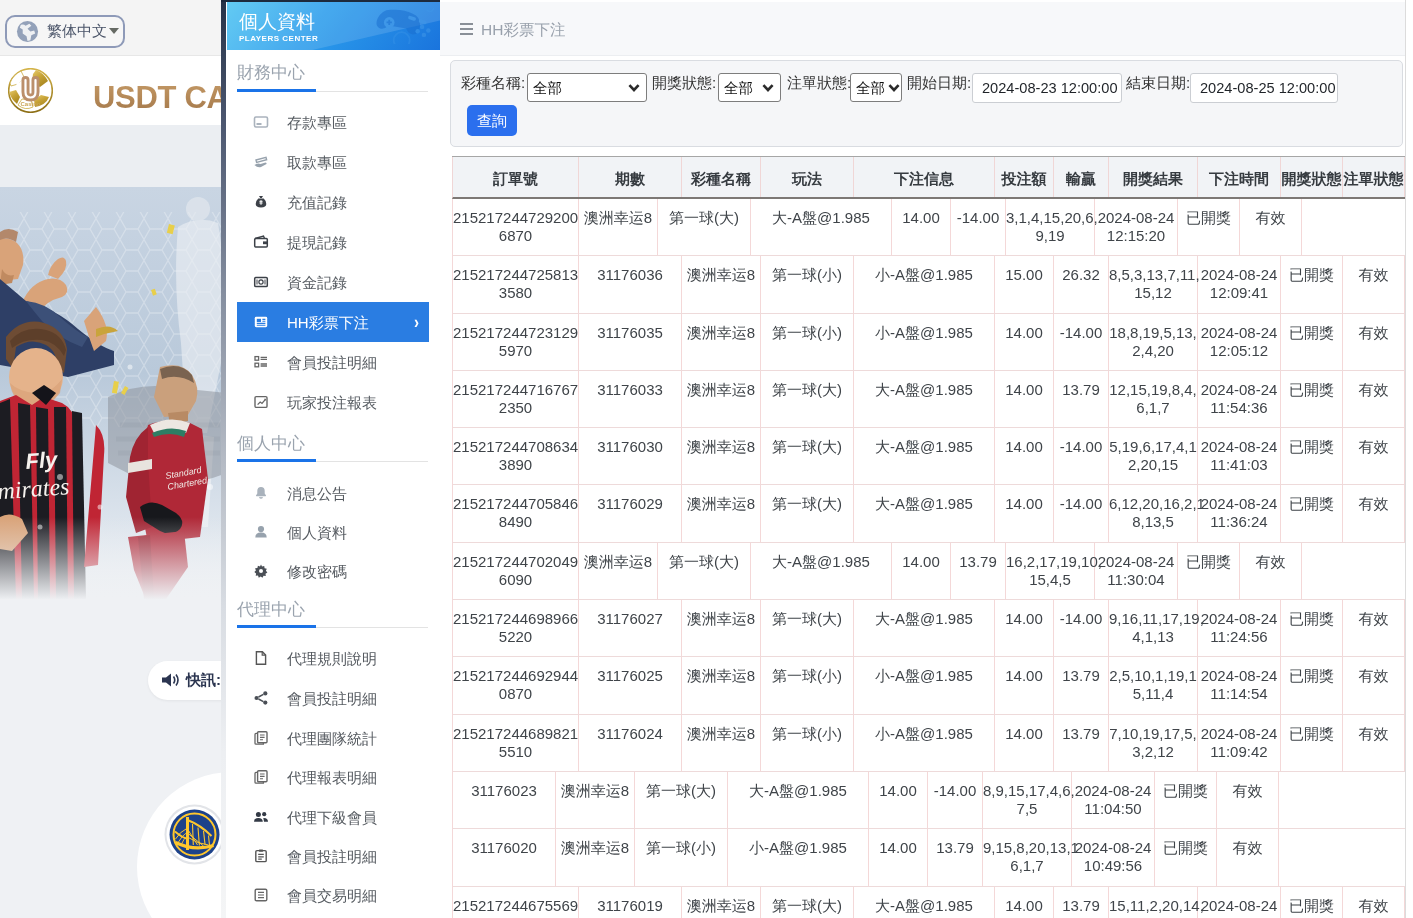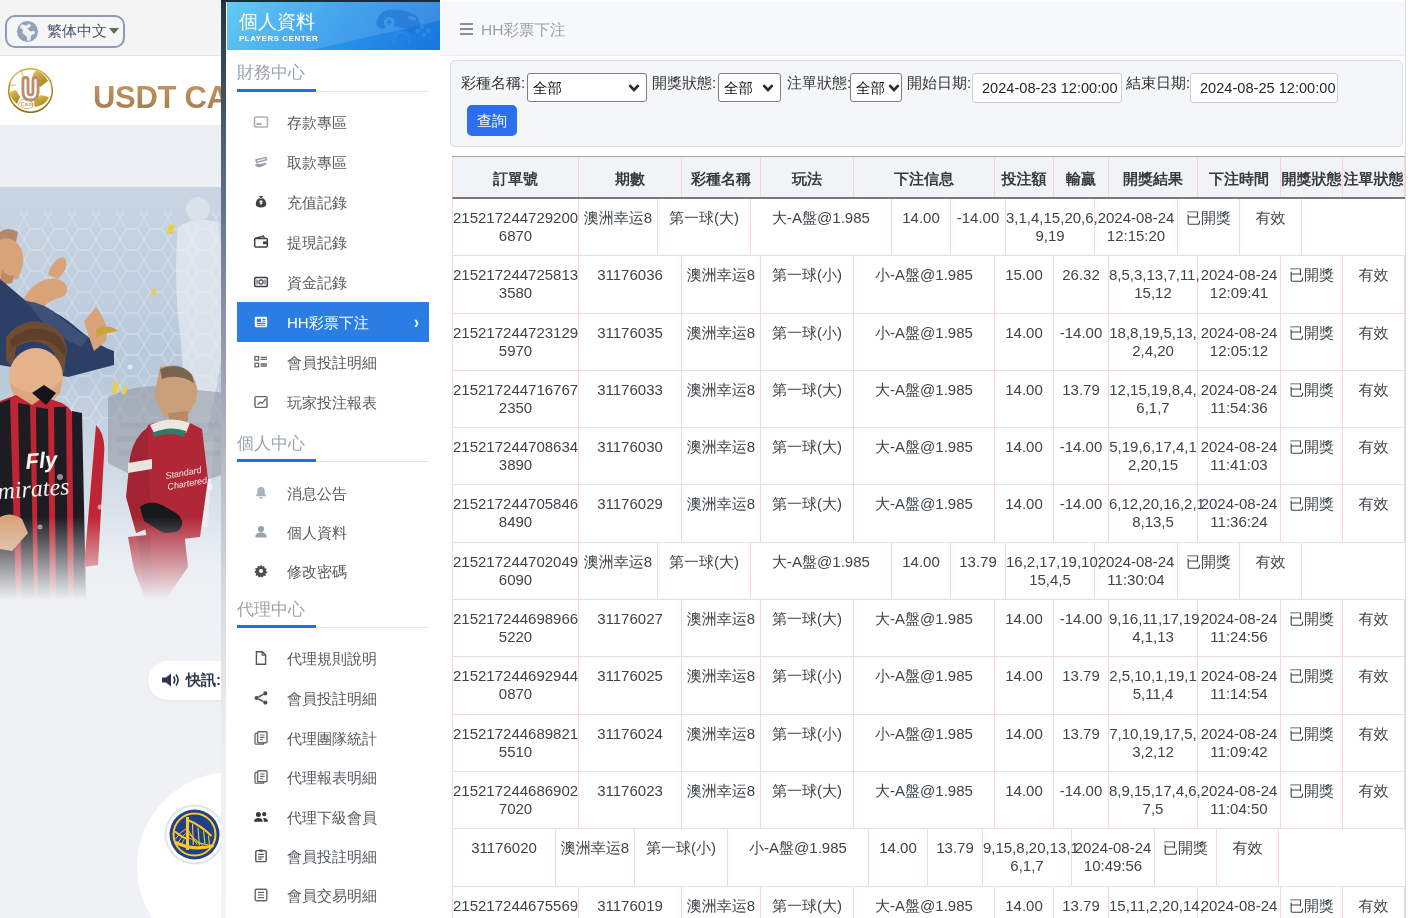--- a/index.html
+++ b/index.html
@@ -574,21 +574,20 @@
 <div style="width:93px">第一球(小)</div>
 <div style="width:141px">小-A盤@1.985</div>
 <div style="width:59px">14.00</div>
 <div style="width:55px">13.79</div>
 <div style="width:89px">7,10,19,17,5,<br>3,2,12</div>
 <div style="width:83px">2024-08-24<br>11:09:42</div>
 <div style="width:62px">已開獎</div>
 <div style="width:62px">有效</div>
 </div>
 <div class="trow">
-<div style="width:126px">215217244686902<br>7020</div>
 <div style="width:103px">31176023</div>
 <div style="width:79px">澳洲幸运8</div>
 <div style="width:93px">第一球(大)</div>
 <div style="width:141px">大-A盤@1.985</div>
 <div style="width:59px">14.00</div>
 <div style="width:55px">-14.00</div>
 <div style="width:89px">8,9,15,17,4,6,<br>7,5</div>
 <div style="width:83px">2024-08-24<br>11:04:50</div>
 <div style="width:62px">已開獎</div>
 <div style="width:62px">有效</div>

